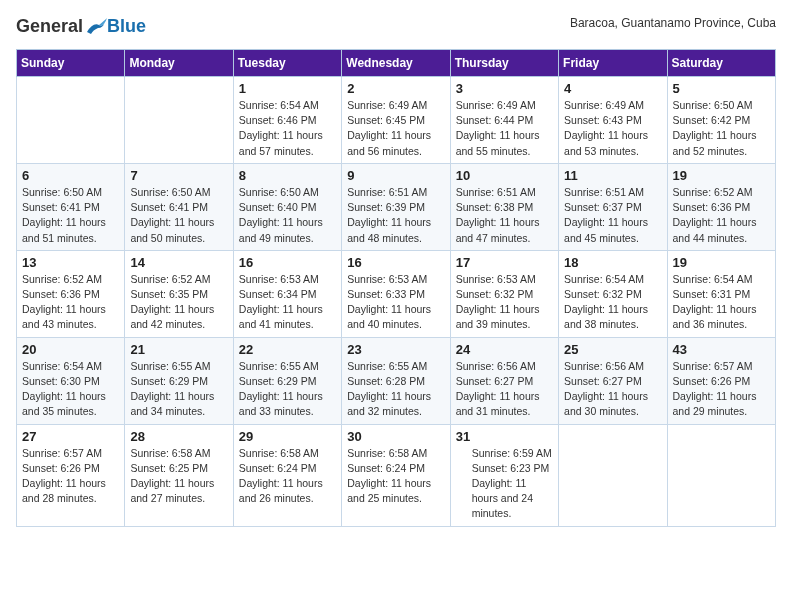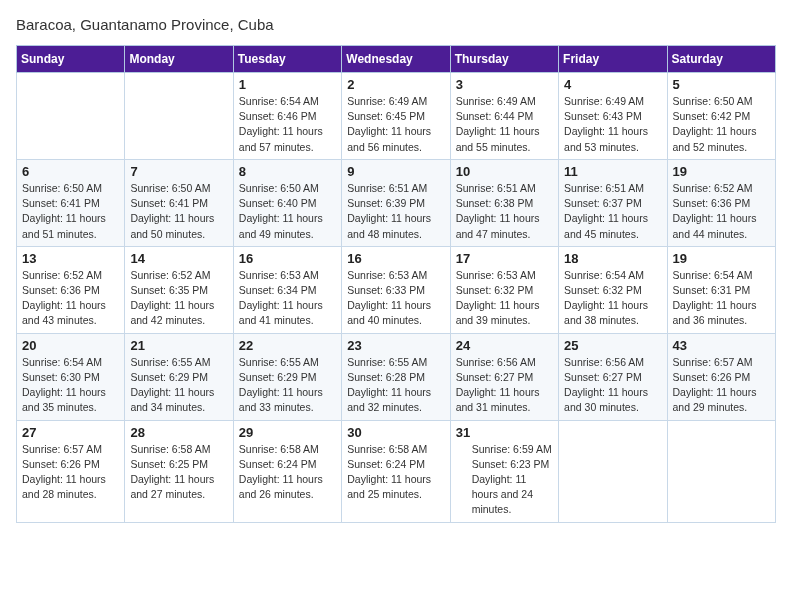--- a/index.html
+++ b/index.html
@@ -42,21 +42,21 @@
     }
     .title-block {
       text-align: right;
     }
     .month-title {
       font-size: 36px;
       font-weight: bold;
       color: #333;
     }
     .subtitle {
-      font-size: 15px;
+      font-size: 12px;
       color: #333;
     }
     .calendar {
       width: 100%;
       border-collapse: collapse;
       font-size: 11px;
     }
     .calendar th {
       background-color: #4c1d95;
       color: #fff;
@@ -89,20 +89,30 @@
       line-height: 1.45;
     }
     .empty-cell {
       background: #f5f8fb;
     }
   </style>
 </head>
 <body>
 
 <div class="header">
+  <div class="logo">
+    <div class="logo-text">
+      <span class="logo-general">General</span>
+      <svg class="logo-bird" viewBox="0 0 22 18" xmlns="http://www.w3.org/2000/svg">
+        <path d="M2 14 Q8 4 14 7 Q18 9 20 4 Q18 10 13 10 Q8 12 6 16 Z" fill="#1a6fad"></path>
+        <path d="M14 7 Q20 2 22 0 Q20 6 16 8 Z" fill="#4a9fd4"></path>
+      </svg>
+      <span class="logo-blue">Blue</span>
+    </div>
+  </div>
   <div class="title-block">
     <div class="subtitle">Baracoa, Guantanamo Province, Cuba</div>
   </div>
 </div>
 
 <table class="calendar">
   <thead>
     <tr>
     <th>Sunday</th>
         <th>Monday</th>

